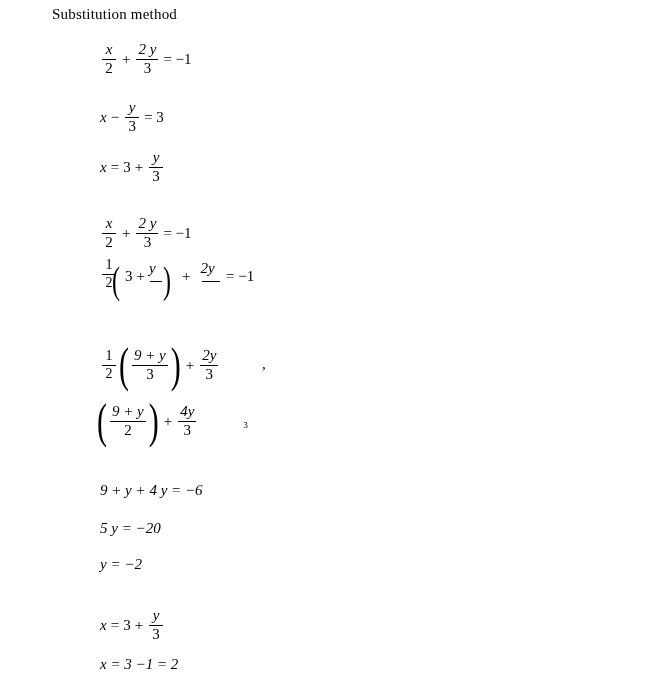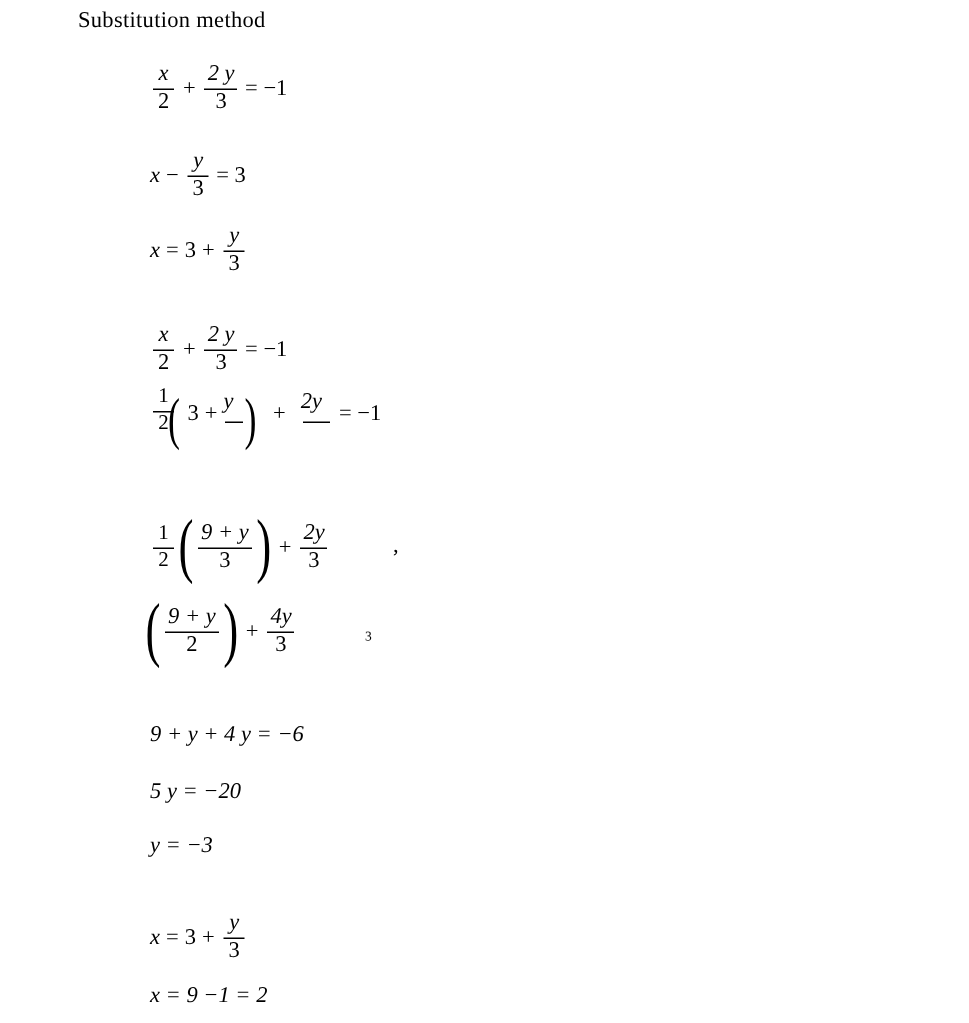--- a/index.html
+++ b/index.html
@@ -208,29 +208,29 @@
       <span class="bar"></span>
       <span class="den">3</span>
     </span>
   </div>
   <div class="stray" style="left:243px; top:412px;">₃</div>
 
   <div class="math it" style="left:100px; top:482px;">9 + y + 4 y = −6</div>
 
   <div class="math it" style="left:100px; top:520px;">5 y = −20</div>
 
-  <div class="math it" style="left:100px; top:556px;">y = −3</div>
+  <div class="math it" style="left:100px; top:556px;">y = −2</div>
 
   <div class="math" style="left:100px; top:608px;">
     <span class="it">x</span>
     <span class="op">=</span>
     <span>3</span>
     <span class="op">+</span>
     <span class="frac">
       <span class="num it">y</span>
       <span class="bar"></span>
       <span class="den">3</span>
     </span>
   </div>
 
-  <div class="math it" style="left:100px; top:656px;">x  = 9 −1 = 2</div>
+  <div class="math it" style="left:100px; top:656px;">x  = 3 −1 = 2</div>
 
 </div>
 
 </body></html>

